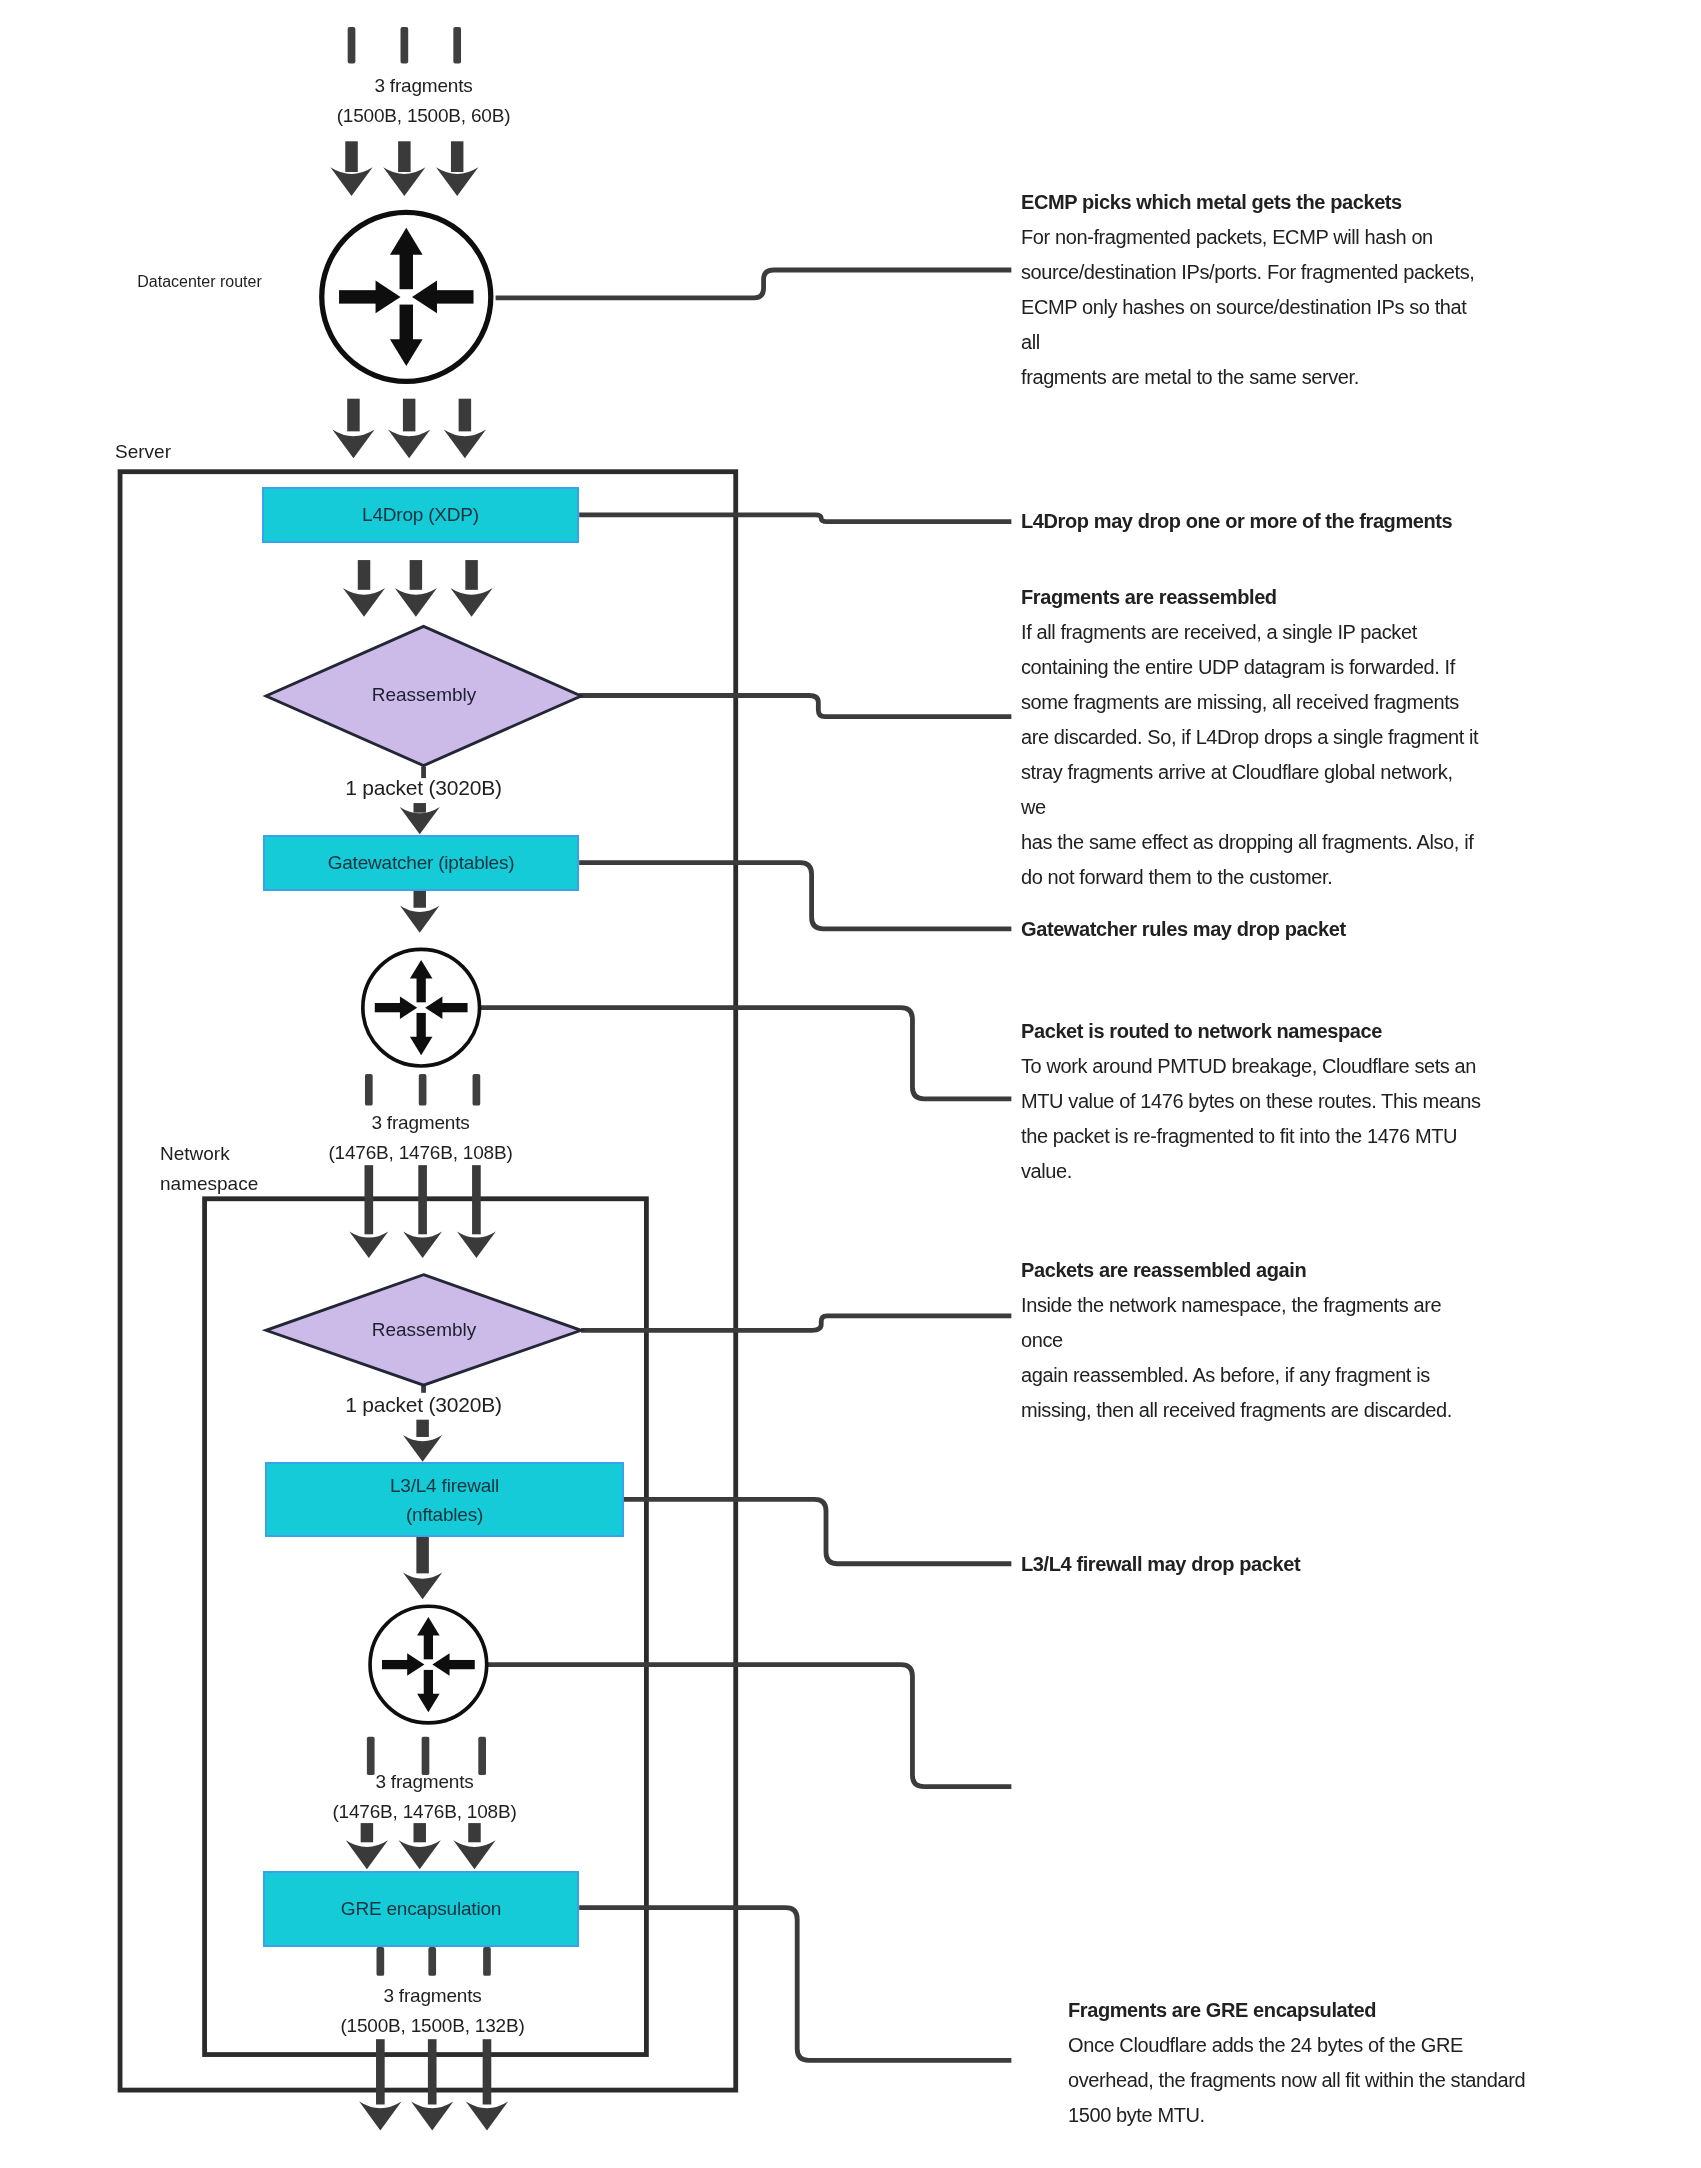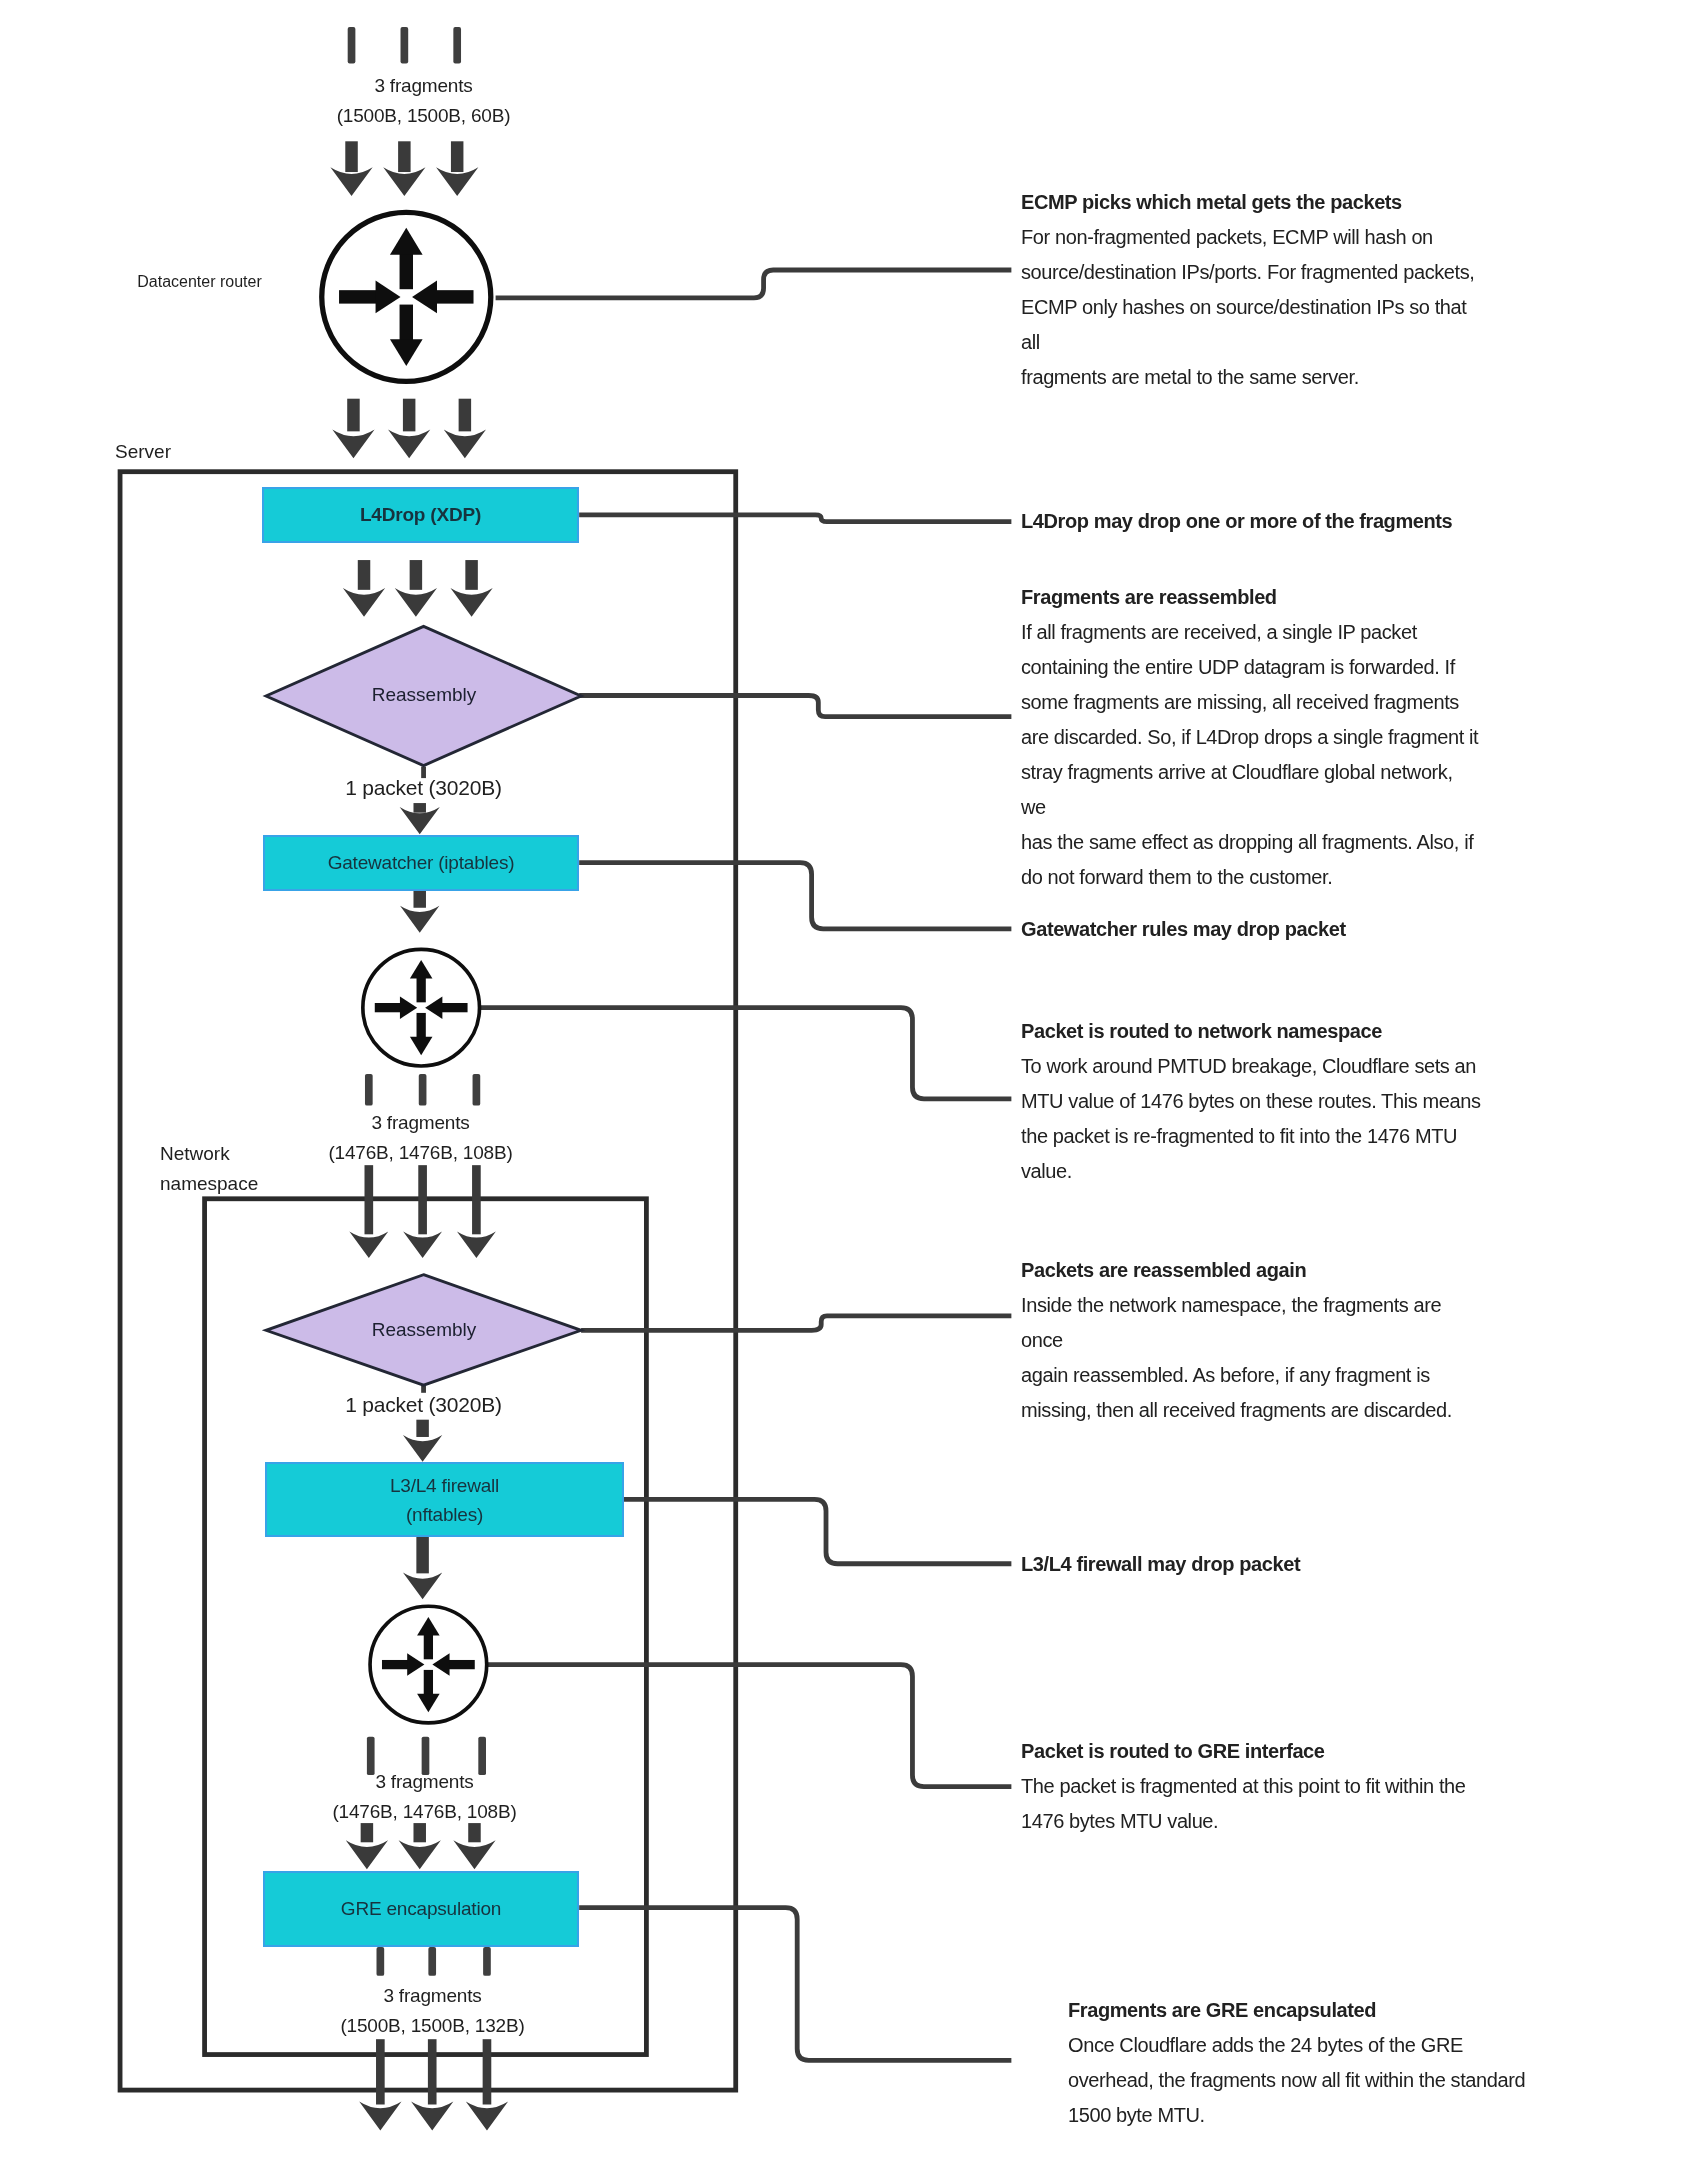--- a/index.html
+++ b/index.html
@@ -131,21 +131,21 @@
     </g>
 
     <use href="#router-sym" transform="translate(423,309)"></use>
     <use href="#router-sym" transform="translate(438.5,1049) scale(0.69)"></use>
     <use href="#router-sym" transform="translate(446,1733) scale(0.69)"></use>
 
     <polygon points="441,652 605,724.5 441,797 277,724.5" fill="#ccbbe8" stroke="#232735" stroke-width="3"></polygon>
     <polygon points="441,1327 605,1385 441,1442 277,1385" fill="#ccbbe8" stroke="#232735" stroke-width="3"></polygon>
   </svg>
 
-  <div class="node" style="left:262px;top:487px;width:317px;height:56px;font-weight:bold;">
+  <div class="node" style="left:262px;top:487px;width:317px;height:56px;">
     <div>L4Drop (XDP)</div>
   </div>
   <div class="node" style="left:263px;top:835px;width:316px;height:56px;">
     <div>Gatewatcher (iptables)</div>
   </div>
   <div class="node" style="left:265px;top:1462px;width:359px;height:75px;line-height:29px;">
     <div>L3/L4 firewall</div>
     <div>(nftables)</div>
   </div>
   <div class="node" style="left:263px;top:1871px;width:316px;height:76px;">
@@ -218,25 +218,20 @@
     <div class="h">Packets are reassembled again</div>
     <div>Inside the network namespace, the fragments are once</div>
     <div>again reassembled. As before, if any fragment is</div>
     <div>missing, then all received fragments are discarded.</div>
   </div>
 
   <div class="ann" style="top:1547px;">
     <div class="h">L3/L4 firewall may drop packet</div>
   </div>
 
-  <div class="ann" style="top:1734px;">
-    <div class="h">Packet is routed to GRE interface</div>
-    <div>The packet is fragmented at this point to fit within the</div>
-    <div>1476 bytes MTU value.</div>
-  </div>
 
   <div class="ann" style="top:1993px;margin-left:47px;">
     <div class="h">Fragments are GRE encapsulated</div>
     <div>Once Cloudflare adds the 24 bytes of the GRE</div>
     <div>overhead, the fragments now all fit within the standard</div>
     <div>1500 byte MTU.</div>
   </div>
 
 </div>
 

